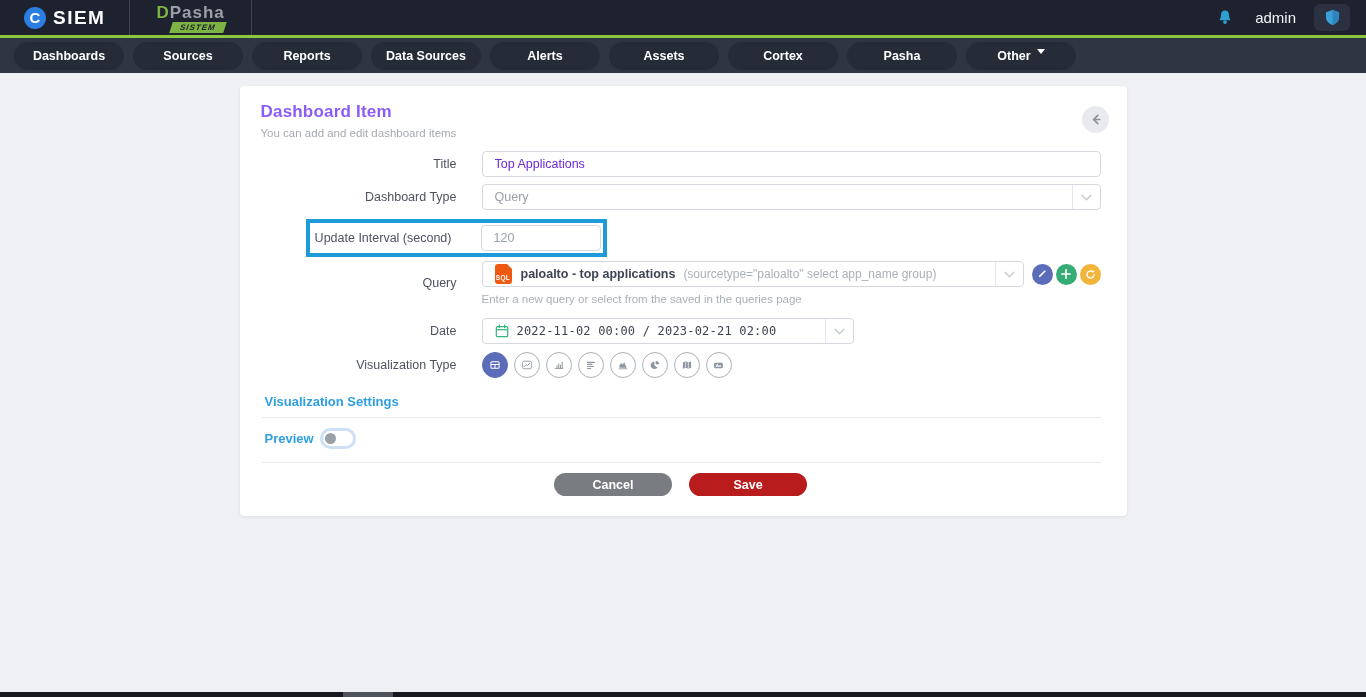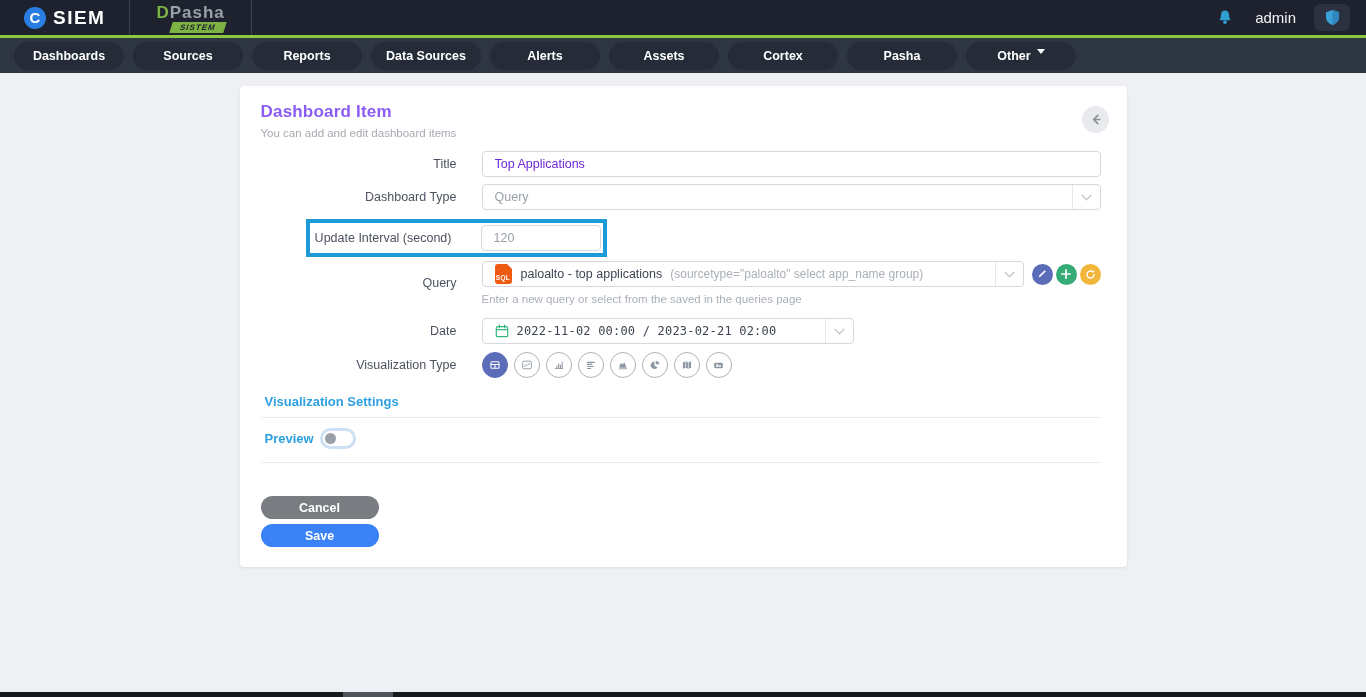--- a/index.html
+++ b/index.html
@@ -46,21 +46,21 @@
   .hl-box { border:4px solid #1d9bd8; display:flex; align-items:center; padding:0; background:#fff; }
   .hl-box .f-label { width:146px; padding:4px 4px; }
   .hl-input { width:120px; height:26px; border:1px solid #d4d9e0; border-radius:4px; font-family:"Liberation Sans",sans-serif; font-size:12.5px; color:#9aa0a8; padding:0 12px; outline:none; margin:2px 2px 2px 0; }
 
   
   .query-wrap { display:flex; align-items:center; flex:1; }
   .query-select { flex:1; }
   .sql-icon { width:17px; height:20px; background:#ee5a12; border-radius:3px; position:relative; margin-right:9px; flex:none; display:flex; align-items:flex-end; justify-content:center; }
   .sql-icon::before { content:""; position:absolute; top:0; right:0; border-top:5px solid #fff; border-left:5px solid transparent; }
   .sql-icon span { color:#fff; font-size:6.5px; font-weight:bold; margin-bottom:3px; letter-spacing:.3px; }
-  .q-name { color:#3f4454; font-weight:normal; font-size:12.5px; margin-right:8px; white-space:nowrap; }
+  .q-name { color:#3f4454; font-weight:bold; font-size:12.5px; margin-right:8px; white-space:nowrap; }
   .q-detail { color:#aab0b8; font-size:12px; white-space:nowrap; }
   .round-btns { display:flex; gap:3px; margin-left:8px; }
   .rbtn { width:21px; height:21px; border-radius:50%; display:flex; align-items:center; justify-content:center; cursor:pointer; border:none; }
   .rbtn.edit { background:#5b6cb8; }
   .rbtn.add { background:#35ab75; }
   .rbtn.refresh { background:#f2b53c; }
   .helper { margin-left:221px; margin-top:6px; font-size:11.5px; color:#aab0b8; }
 
   
   .date-row { margin-top:13px; }
@@ -79,24 +79,24 @@
   .mrc-row { margin-top:13px; padding-left:20px; display:flex; align-items:center; }
   .mrc-label { width:106px; text-align:right; font-size:12.5px; font-weight:bold; color:#41465a; margin-right:24px; }
   .mrc-input { width:120px; height:27px; border:1px solid #d4d9e0; border-radius:4px; font-family:"Liberation Sans",sans-serif; font-size:12.5px; color:#9aa0a8; padding:0 12px; outline:none; }
 
   .preview-row { margin-top:12px; padding-left:4px; display:flex; align-items:center; gap:8px; }
   .preview-label { color:#2e9fe0; font-size:13px; font-weight:bold; }
   .toggle { width:32px; height:17px; border-radius:9px; background:#fff; border:1px solid #cfe0f2; box-shadow:0 0 0 2px rgba(140,185,235,.45); position:relative; cursor:pointer; }
   .toggle .knob { position:absolute; left:2px; top:2px; width:11px; height:11px; border-radius:50%; background:#9aa0a8; }
 
   .btn-rule { margin-top:15px; }
-  .btn-row { display:flex; justify-content:center; gap:5px; margin-top:33px;flex-direction:column; }
+  .btn-row { display:flex; justify-content:center; gap:17px; margin-top:10px; }
   .pill-btn { height:23px; width:118px; border:none; border-radius:12px; color:#fff; font-family:"Liberation Sans",sans-serif; font-size:12.5px; font-weight:bold; cursor:pointer; }
   .pill-btn.cancel { background:#797d82; }
-  .pill-btn.save { background:#3b82f6; }
+  .pill-btn.save { background:#b91c1c; }
 
   
   .bottom-bar { position:absolute; left:0; right:0; bottom:0; height:5px; background:#17191f; }
   .bottom-thumb { position:absolute; left:343px; top:0; width:50px; height:5px; background:#4f545b; }
 </style>
 </head>
 <body>
 
 <header class="topbar">
   <div class="brand">

